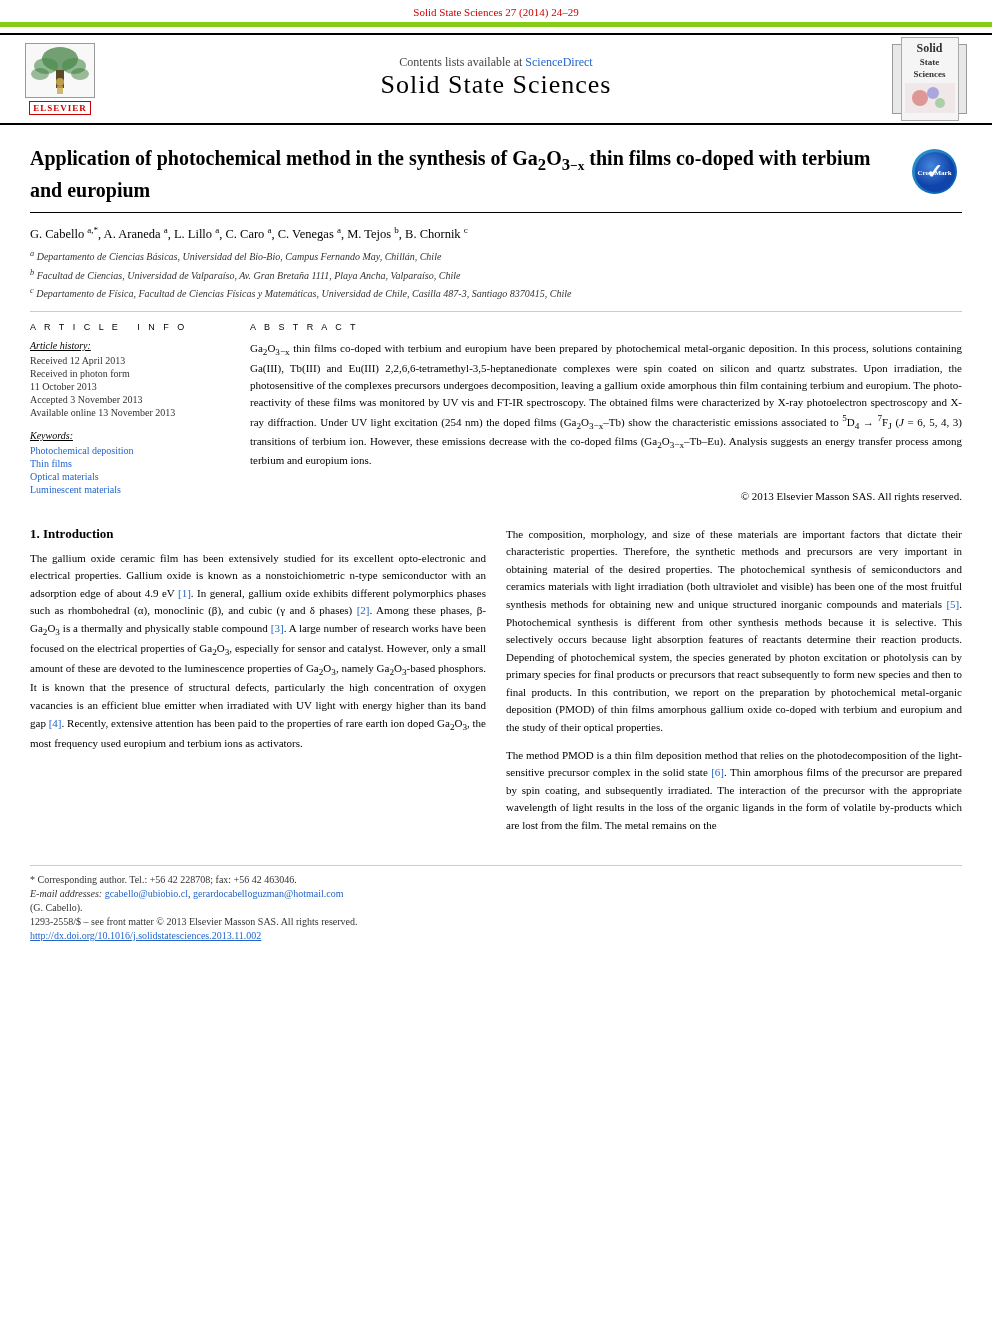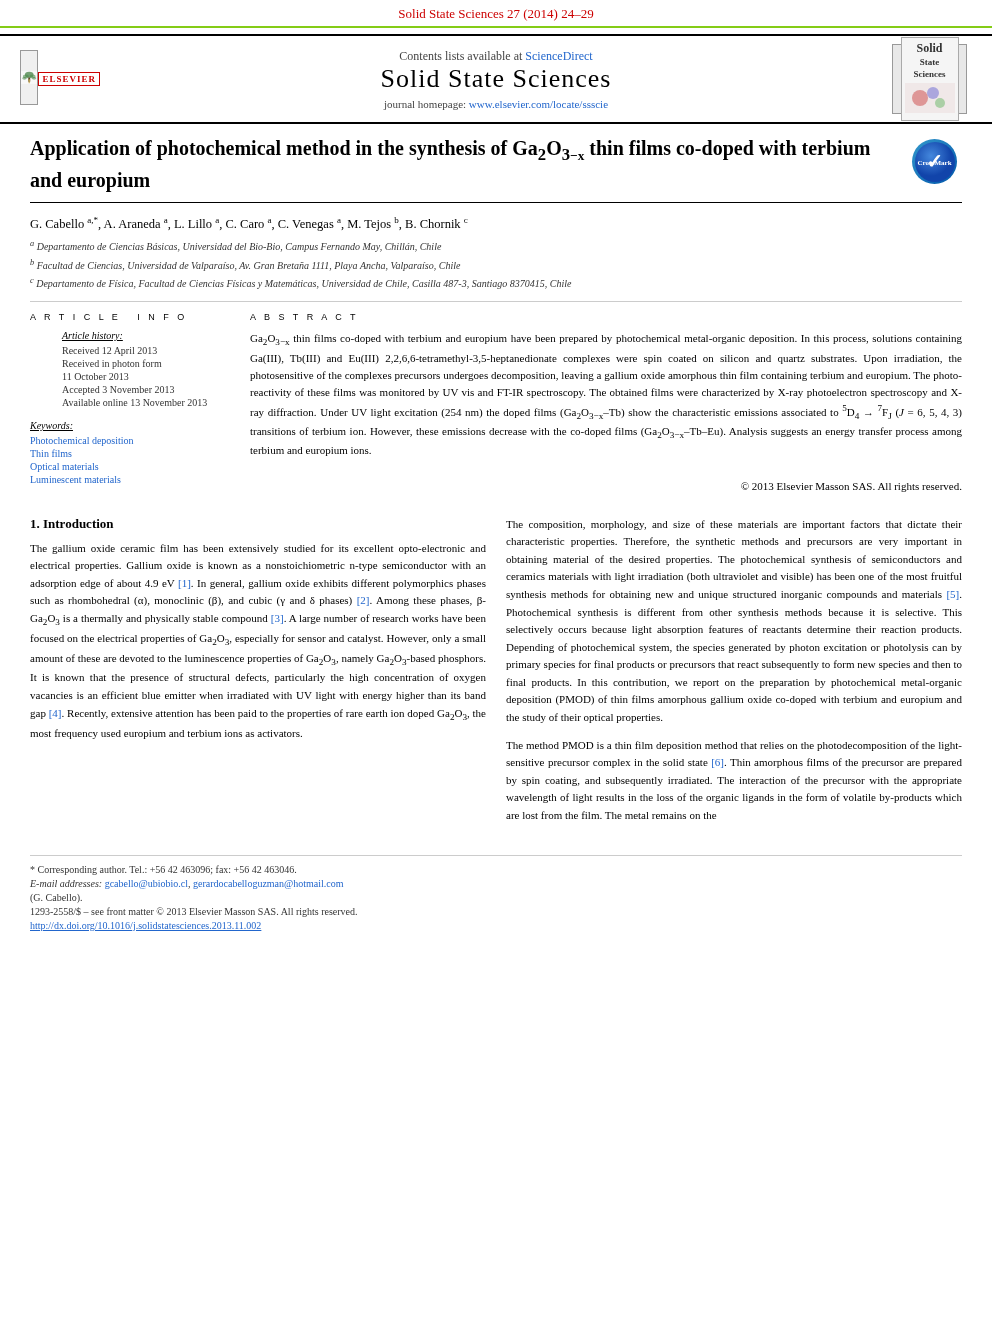--- a/index.html
+++ b/index.html
@@ -9,42 +9,42 @@
       font-size: 12px;
       color: #000;
       width: 992px;
       min-height: 1323px;
     }
 
     
     .top-bar {
       text-align: center;
       padding: 6px 0 4px;
-      font-size: 13px;
+      font-size: 11px;
       color: #c00;
-      border-bottom: 2px solid #84cc16;
+      border-bottom: 5px solid #84cc16;
       margin-bottom: 6px;
     }
 
     
     .journal-header {
       display: flex;
       align-items: center;
       padding: 8px 20px;
       border-bottom: 2px solid #000;
       border-top: 2px solid #000;
       gap: 10px;
     }
     .journal-header-left {
       width: 80px;
       flex-shrink: 0;
     }
     .elsevier-logo {
       display: flex;
-      flex-direction: row;
+      flex-direction: column;
       align-items: center;
     }
     .elsevier-logo-art {
       width: 70px;
       height: 55px;
       background: #f0f0f0;
       border: 1px solid #999;
       display: flex;
       align-items: center;
       justify-content: center;
@@ -108,20 +108,21 @@
       padding: 10px 30px 20px;
     }
 
     
     .article-title-section {
       display: flex;
       gap: 15px;
       margin-bottom: 12px;
       padding-bottom: 8px;
       border-bottom: 1px solid #000;
+      margin-top: 9px;
     }
     .article-title-text {
       flex: 1;
       font-size: 20px;
       font-weight: bold;
       color: #000;
       line-height: 1.4;
     }
     .crossmark-badge {
       width: 50px;
@@ -184,21 +185,20 @@
       font-size: 9px;
       letter-spacing: 3px;
       text-transform: uppercase;
       color: #000;
       margin-bottom: 8px;
       font-family: Arial, sans-serif;
     }
     .article-info-block {
       font-size: 10px;
       margin-bottom: 12px;
-      margin-left: 32px;
     }
     .article-info-block .sub-header {
       font-style: italic;
       margin-bottom: 4px;
       font-size: 10px;
       text-decoration: underline;
     }
     .article-info-block .info-line {
       margin-bottom: 2px;
       color: #333;
@@ -317,24 +317,20 @@
       </div>
       <div class="elsevier-text">ELSEVIER</div>
     </div>
   </div>
   <div class="journal-header-center">
     <div class="contents-line">
       <span>Contents lists available at</span>
       <a href="#">ScienceDirect</a>
     </div>
     <div class="journal-title">Solid State Sciences</div>
-    <div class="journal-homepage">
-      <span>journal homepage:</span>
-      <a href="#">www.elsevier.com/locate/ssscie</a>
-    </div>
   </div>
   <div class="journal-header-right">
     <div class="journal-logo-box sss-logo">
       <div class="sss-logo-inner">
         <div style="font-weight:bold;font-size:12px;color:#333;">Solid</div>
         <div style="font-weight:bold;font-size:9px;color:#333;">State</div>
         <div style="font-weight:bold;font-size:9px;color:#333;">Sciences</div>
         <div style="margin-top:3px;">
           <svg width="50" height="30" viewBox="0 0 50 30">
             <rect width="50" height="30" fill="#f0e8e8"></rect>
@@ -421,21 +417,21 @@
         The composition, morphology, and size of these materials are important factors that dictate their characteristic properties. Therefore, the synthetic methods and precursors are very important in obtaining material of the desired properties. The photochemical synthesis of semiconductors and ceramics materials with light irradiation (both ultraviolet and visible) has been one of the most fruitful synthesis methods for obtaining new and unique structured inorganic compounds and materials <span class="ref">[5]</span>. Photochemical synthesis is different from other synthesis methods because it is selective. This selectively occurs because light absorption features of reactants determine their reaction products. Depending of photochemical system, the species generated by photon excitation or photolysis can by primary species for final products or precursors that react subsequently to form new species and then to final products. In this contribution, we report on the preparation by photochemical metal-organic deposition (PMOD) of thin films amorphous gallium oxide co-doped with terbium and europium and the study of their optical properties.
       </div>
       <div class="body-text">
         The method PMOD is a thin film deposition method that relies on the photodecomposition of the light-sensitive precursor complex in the solid state <span class="ref">[6]</span>. Thin amorphous films of the precursor are prepared by spin coating, and subsequently irradiated. The interaction of the precursor with the appropriate wavelength of light results in the loss of the organic ligands in the form of volatile by-products which are lost from the film. The metal remains on the
       </div>
     </div>
   </div>
 
   <div class="footer-section">
     <div class="footnote-text">
-      * Corresponding author. Tel.: +56 42 463096; fax: +56 42 463046.
+      * Corresponding author. Tel.: +56 42 228708; fax: +56 42 463046.
     </div>
     <div class="footnote-text">
       <em>E-mail addresses:</em>
       <a href="#" style="color:#2266cc;">gcabello@ubiobio.cl</a>,
       <a href="#" style="color:#2266cc;">gerardocabelloguzman@hotmail.com</a>
     </div>
     <div class="footnote-text">(G. Cabello).</div>
     <div class="footnote-text">1293-2558/$ – see front matter © 2013 Elsevier Masson SAS. All rights reserved.</div>
     <div class="doi-text">
       <a href="#">http://dx.doi.org/10.1016/j.solidstatesciences.2013.11.002</a>

